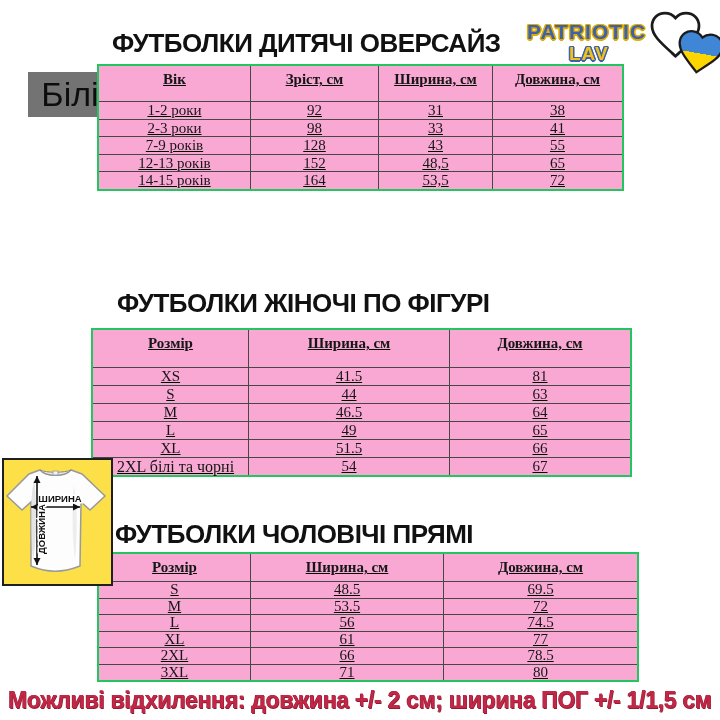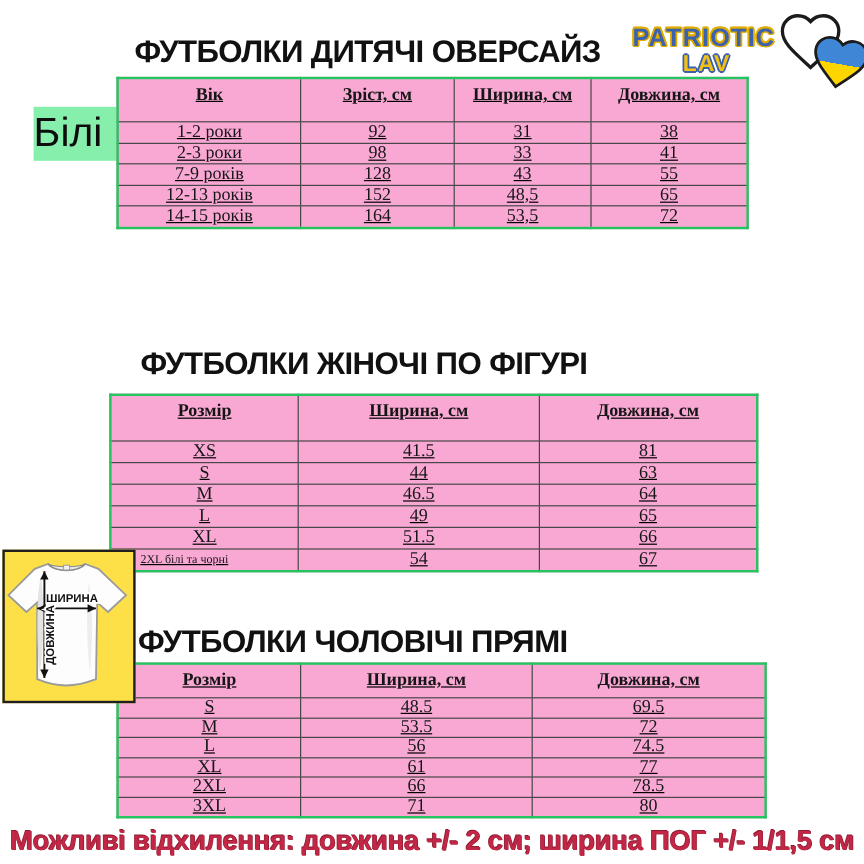--- a/index.html
+++ b/index.html
@@ -27,23 +27,23 @@
   }
   #logo .l2{
     left:46px;top:39px;font-size:19px;letter-spacing:1px;color:#f2c117;
     text-shadow:-1.5px 0 #3c61ad,1.5px 0 #3c61ad,0 -1.5px #3c61ad,0 1.5px #3c61ad,
                 -1px -1px #3c61ad,1px 1px #3c61ad,-1px 1px #3c61ad,1px -1px #3c61ad;
   }
   #logo svg{position:absolute;right:0;top:0;}
 
   
   #badge-white{
-    position:absolute;left:28px;top:89px;width:84px;height:45px;
-    background:#86efac;color:#0d0d0d;font-size:34px;line-height:45px;
-    text-align:left;font-family:"Liberation Sans",sans-serif;
+    position:absolute;left:28px;top:72px;width:84px;height:45px;
+    background:#737373;color:#0d0d0d;font-size:34px;line-height:45px;
+    text-align:center;font-family:"Liberation Sans",sans-serif;
   }
 
   
   .tbl{position:absolute;}
   .tbl table{border-collapse:collapse;table-layout:fixed;border:2px solid #22c55e;background:#f9a8d4;text-decoration:underline;}
   .tbl th,.tbl td{
     border:1px solid #474747;text-align:center;color:#161616;
     font-family:"Liberation Serif",serif;overflow:visible;
   }
   .tbl th{font-weight:bold;font-size:15px;vertical-align:top;padding:5px 0 0 0;}
@@ -56,21 +56,21 @@
   #t1 th:nth-child(2){width:127px;}
   #t1 th:nth-child(3){width:113px;}
   #t1 th:nth-child(4){width:129px;}
 
   #t2{left:91px;top:328px;}
   #t2 th{height:32px;}
   #t2 td{height:17px;line-height:17px;}
   #t2 th:nth-child(1){width:155px;}
   #t2 th:nth-child(2){width:200px;}
   #t2 th:nth-child(3){width:180px;}
-  #t2 tbody tr:last-child td:first-child{white-space:nowrap;text-align:left;padding-left:24px;font-size:10px;}
+  #t2 tbody tr:last-child td:first-child{white-space:nowrap;text-align:left;padding-left:24px;font-size:16px;}
 
   #t3{left:97px;top:552px;}
   #t3 th{height:22px;}
   #t3 td{height:15.5px;line-height:15px;}
   #t3 th:nth-child(1){width:151px;}
   #t3 th:nth-child(2){width:192px;}
   #t3 th:nth-child(3){width:193px;}
 
   
   #tshirt-box{

